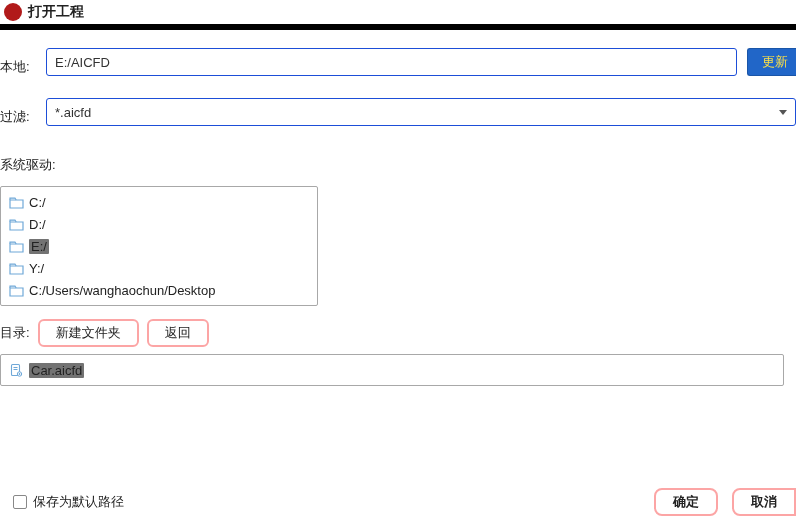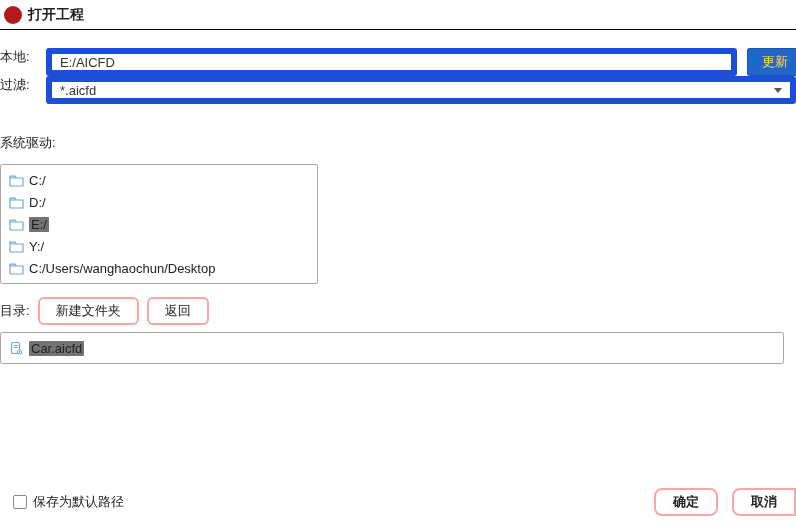--- a/index.html
+++ b/index.html
@@ -7,21 +7,21 @@
     margin: 0; padding: 0;
     width: 796px; height: 528px;
     font-family: "Microsoft YaHei", "PingFang SC", Arial, sans-serif;
     font-size: 13px;
     color: #222;
     background: #fff;
     overflow: hidden;
   }
   .titlebar {
     height: 30px;
-    border-bottom: 1px solid #000000;
+    border-bottom: 6px solid #000000;
     display: flex;
     align-items: center;
     padding: 0 4px;
     gap: 6px;
   }
   .titlebar .app-icon {
     width: 18px; height: 18px;
     border-radius: 50%;
     background: #b11a1a;
     display: flex; align-items: center; justify-content: center;
@@ -32,33 +32,33 @@
     font-weight: bold;
   }
   .body {
     padding: 0;
   }
   .form-section {
     padding: 18px 0 0 0;
   }
   .form-row {
     display: flex;
-    align-items: flex-start;
-    margin-bottom: 0;
+    align-items: flex-end;
+    margin-bottom: 22px;
   }
   .form-row .label {
     width: 46px;
     text-align: left;
     padding-left: 0;
     color: #222;
   }
   .text-input {
     flex: 1;
     height: 28px;
-    border: 6px solid #1d4ed8;
+    border: 1px solid #1d4ed8;
     border-radius: 3px;
     padding: 0 8px;
     font-size: 13px;
     color: #333;
     background: #fff;
     margin-right: 10px;
     display: flex;
     align-items: center;
   }
   .text-input.combo { justify-content: space-between; }

